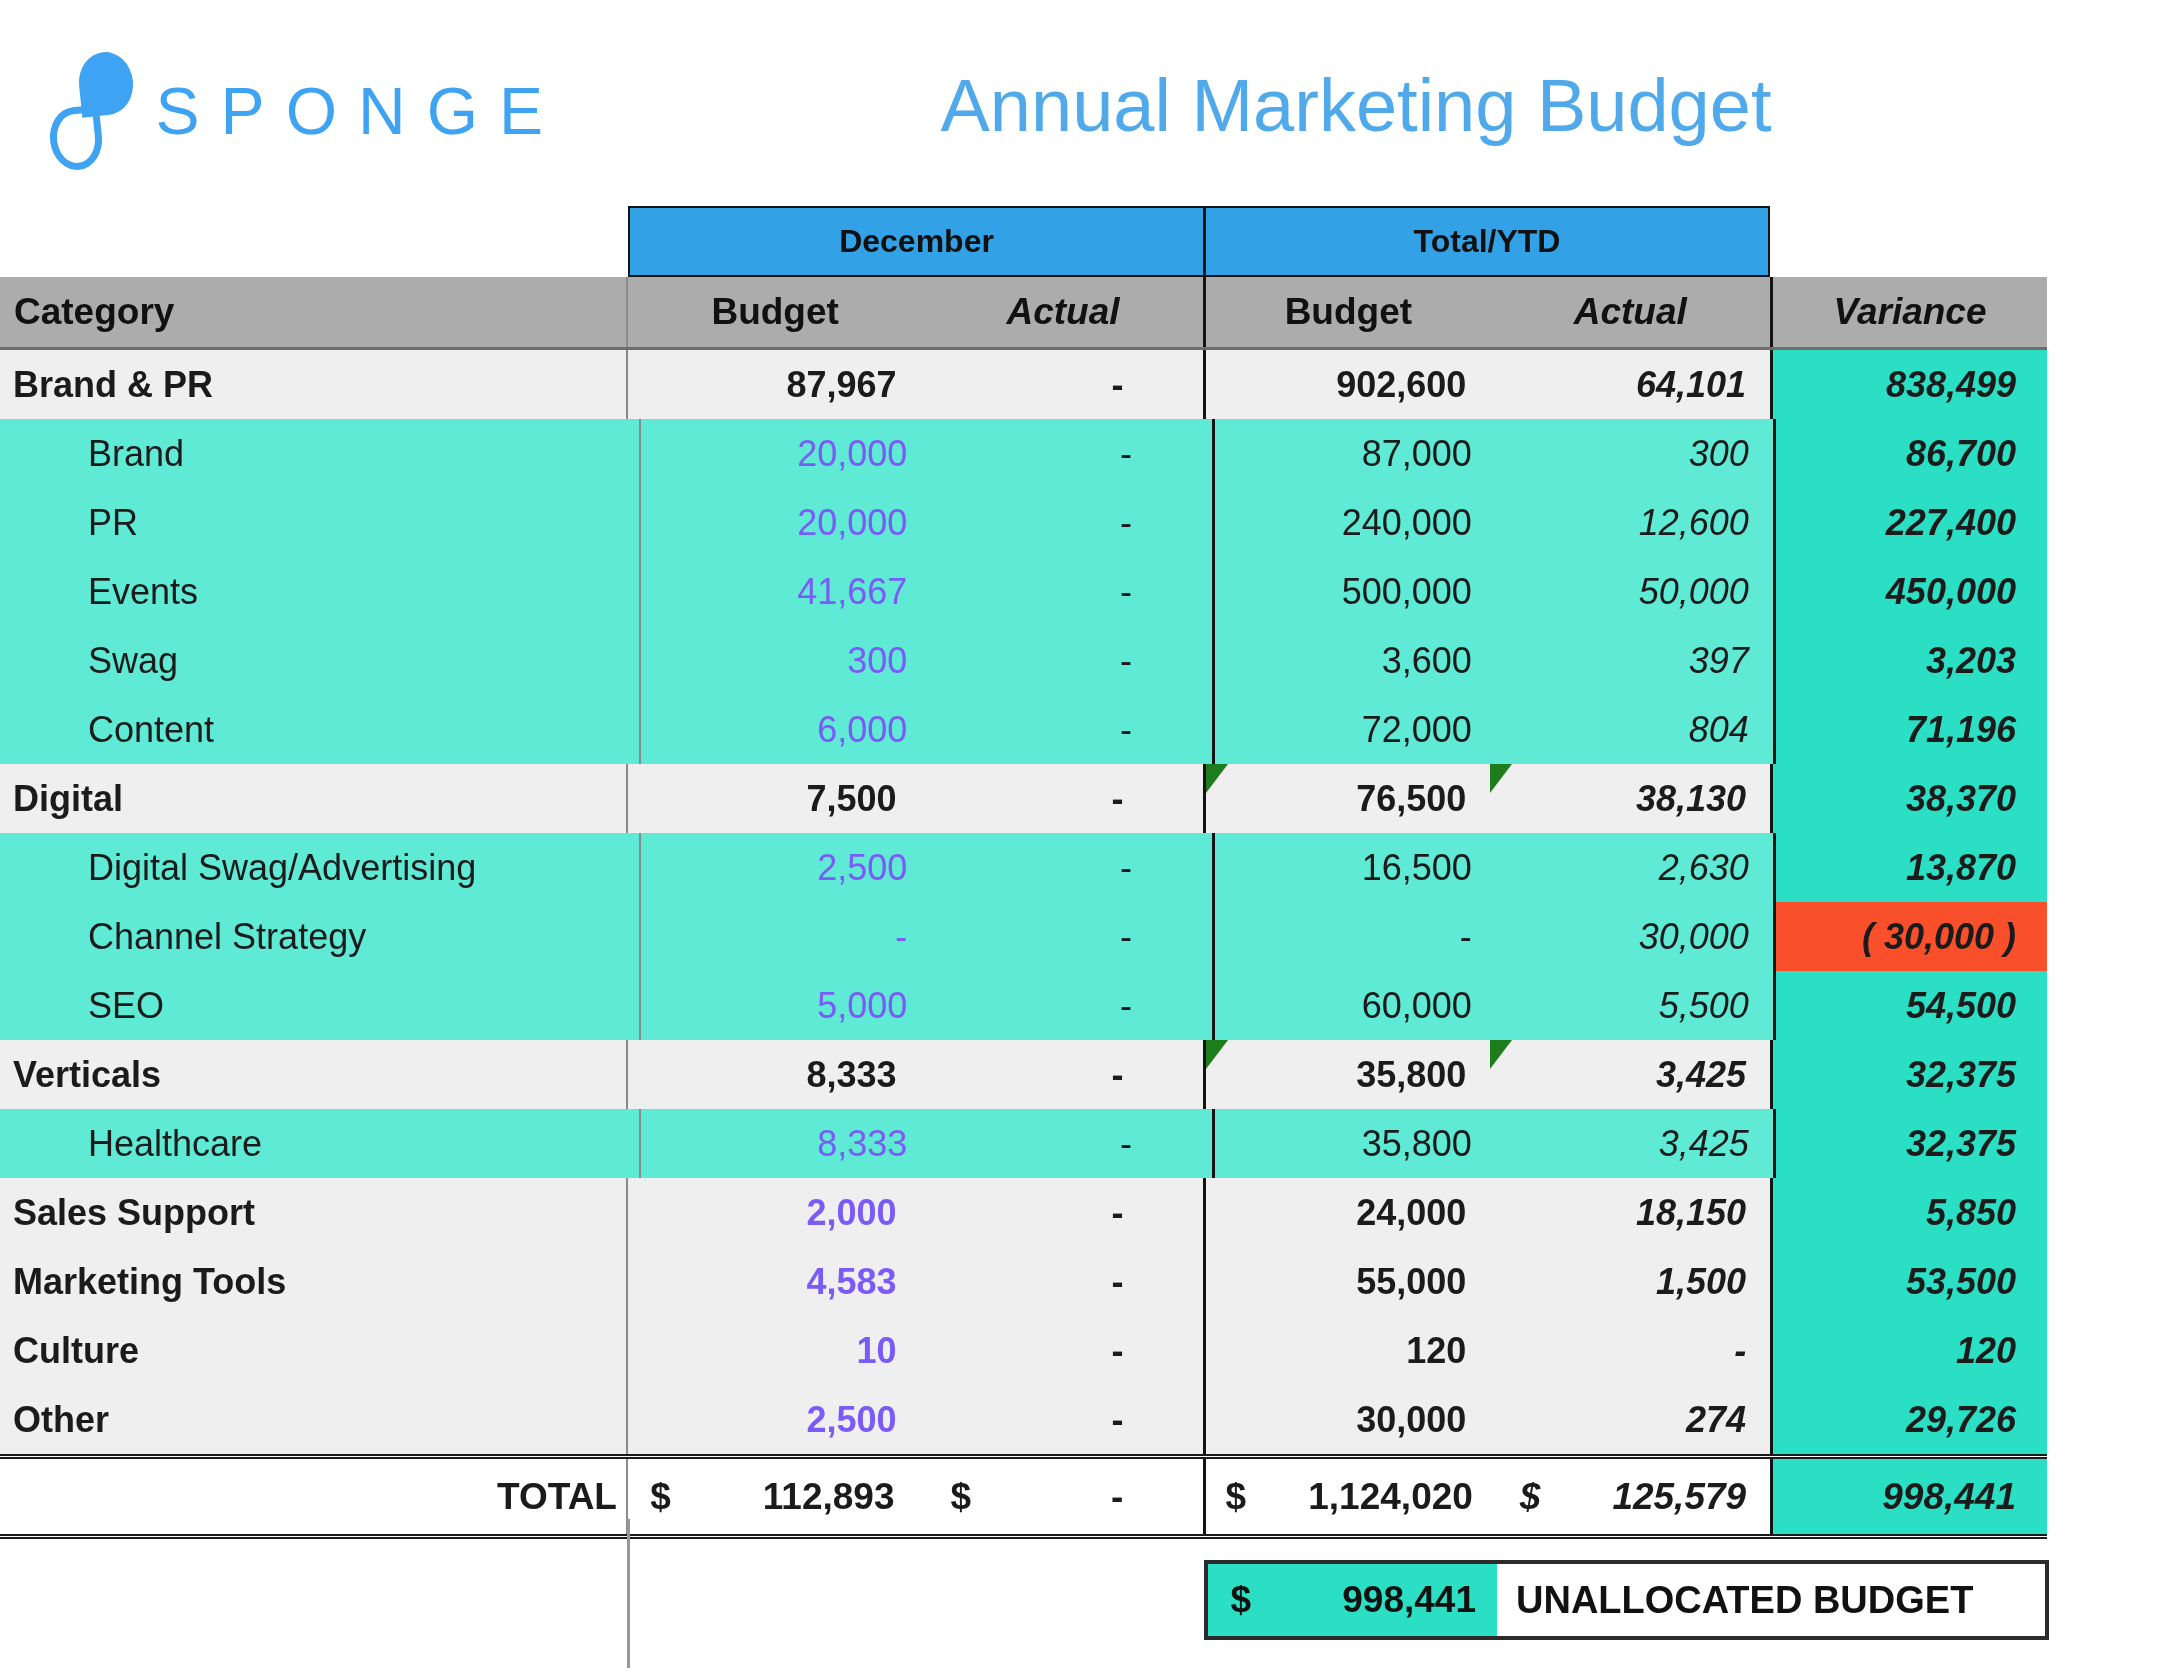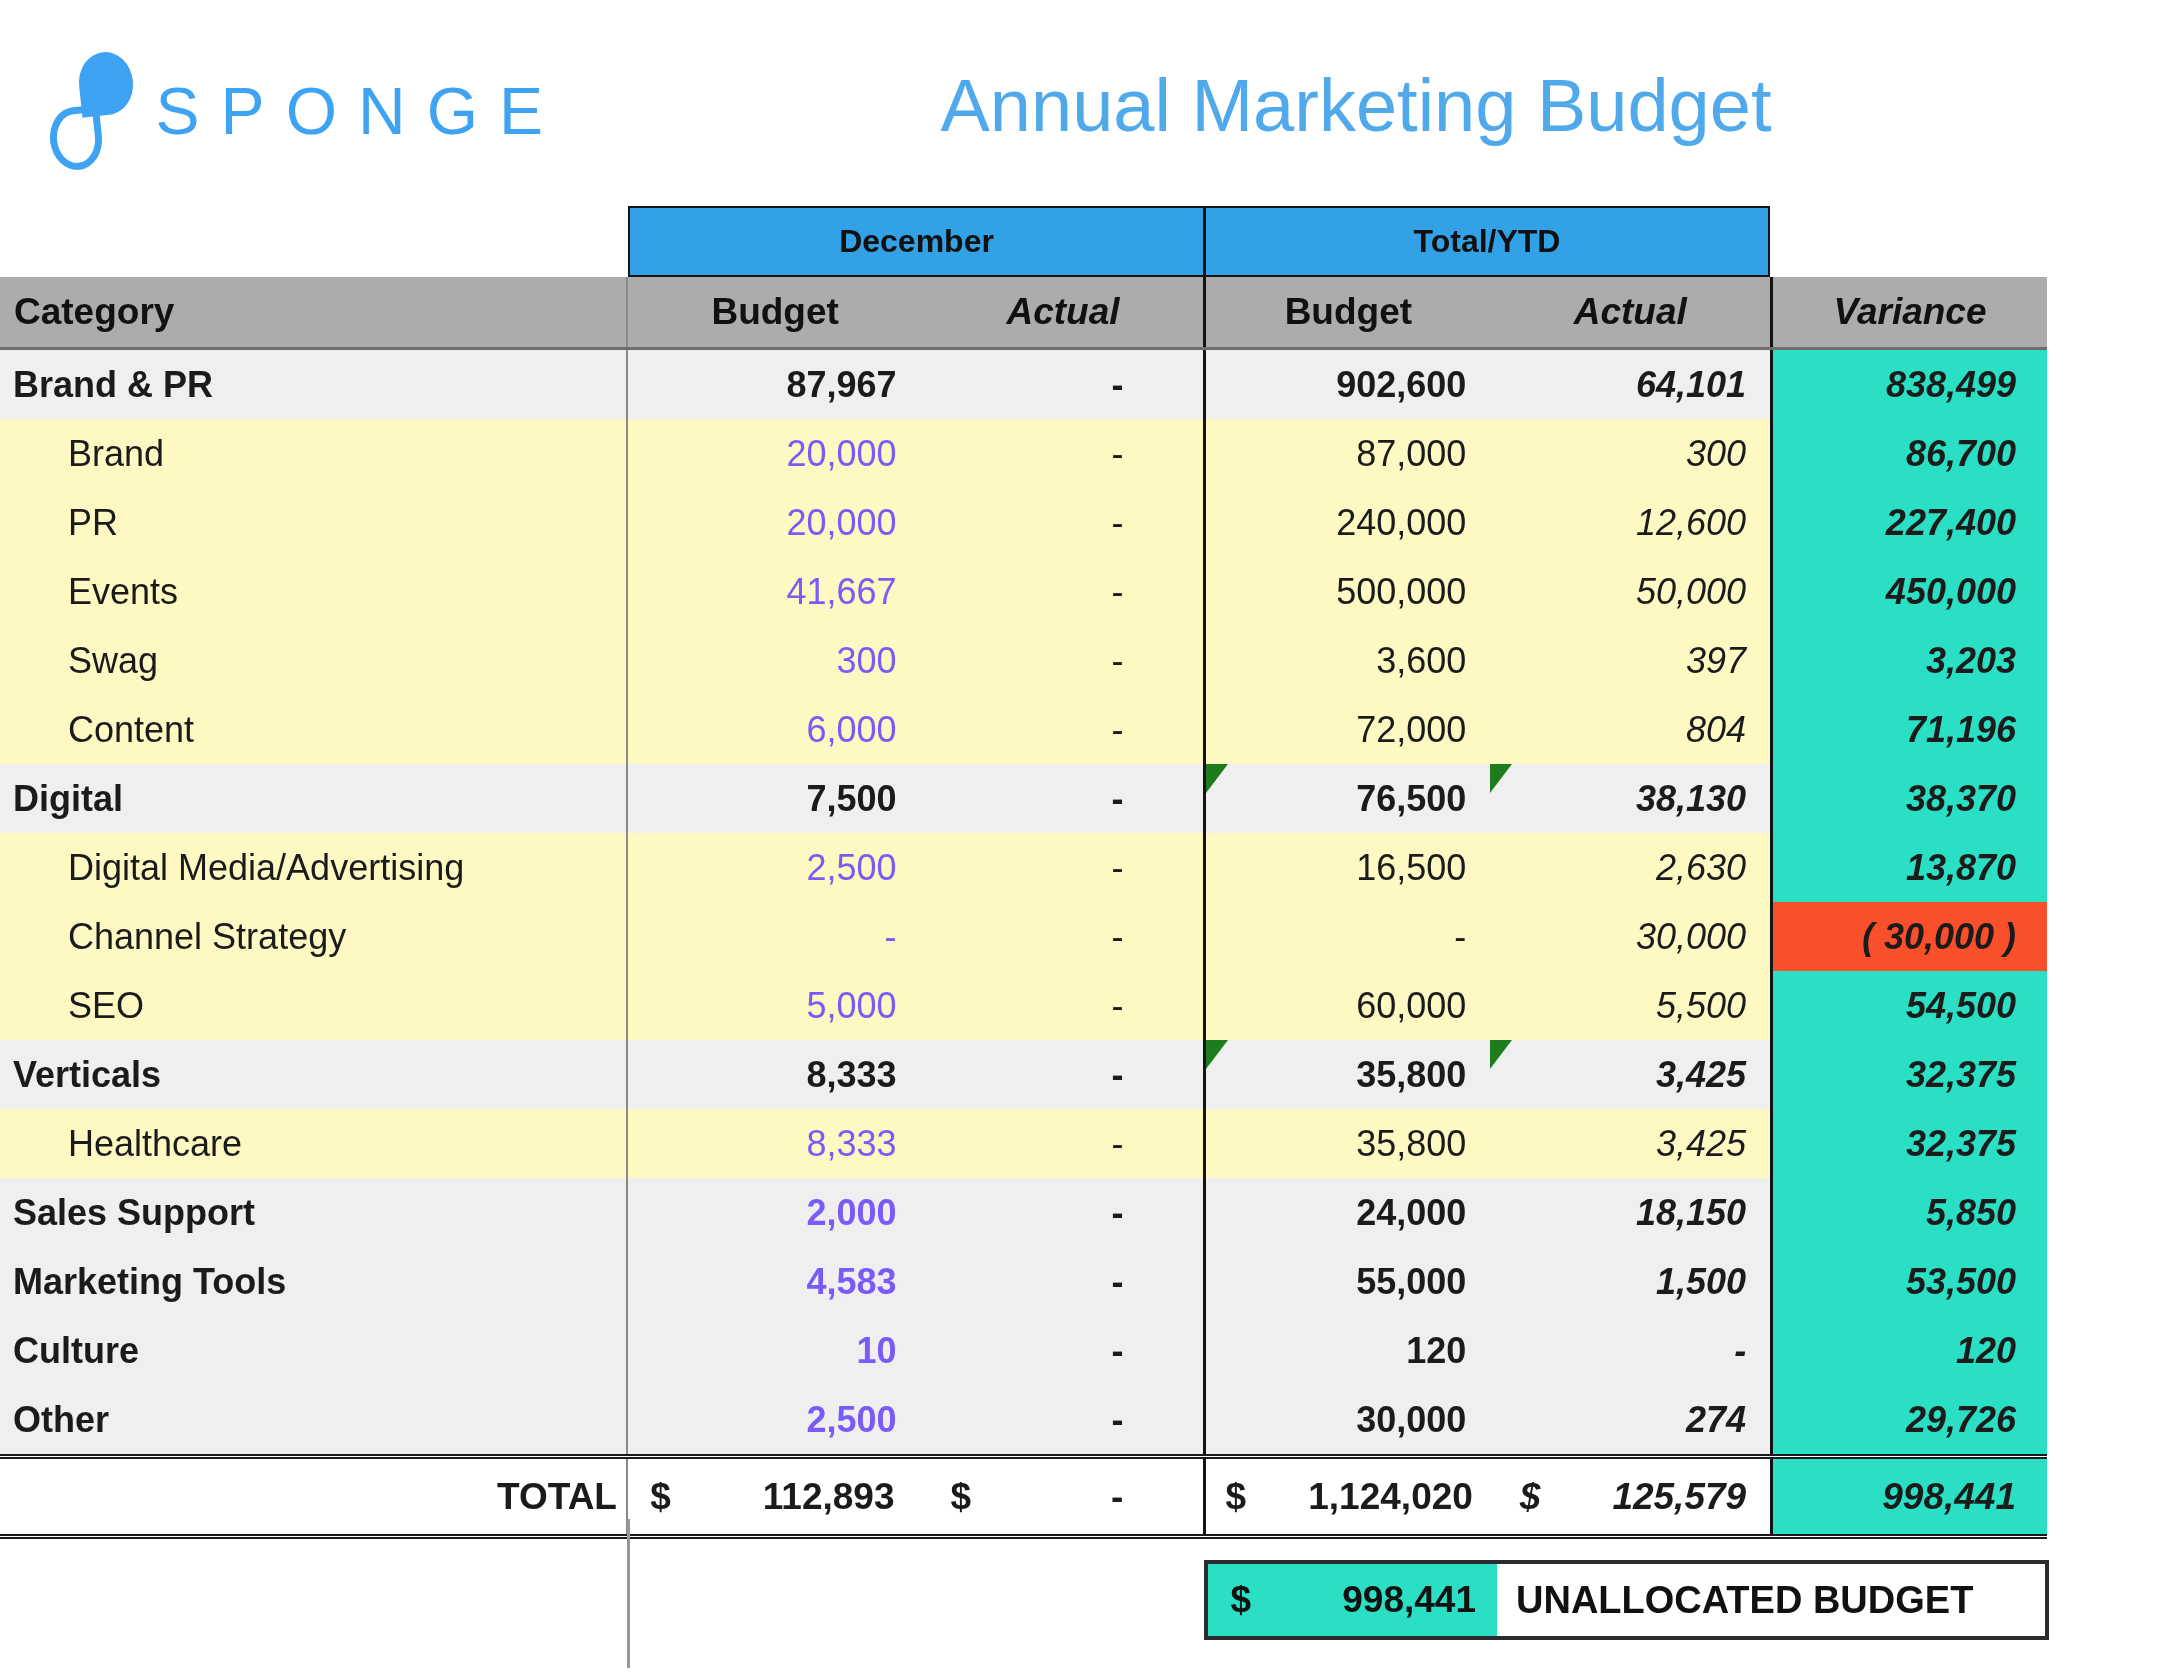--- a/index.html
+++ b/index.html
@@ -41,21 +41,21 @@
   .gray-row{display:flex;height:70px;background:#ACACAC;border-bottom:3.5px solid #6e6e6e;}
   .gh{display:flex;align-items:center;justify-content:center;font-size:37px;font-weight:bold;color:#111;}
   .gh.left{justify-content:flex-start;padding-left:14px;}
   .it{font-style:italic;}
   .gridR{border-right:2.6px solid #8a8a8a;}
   .bl{border-left:3.5px solid #141414;}
 
   
   .row{display:flex;height:69px;}
   .row.group{background:#EFEFEF;font-weight:bold;}
-  .row.child{background:#fef9c3;font-weight:normal;}
+  .row.child{background:#5eead4;font-weight:normal;padding-left:20px;}
   .cell{display:flex;align-items:center;font-size:36px;position:relative;}
   .cell.cat{justify-content:flex-start;padding-left:13px;}
   .cell.cat.ind{padding-left:68px;}
   .cell.num{justify-content:flex-end;}
   .c1.num{padding-right:26px;}
   .c2.num{padding-right:80px;}
   .c3.num{padding-right:24px;}
   .c4.num{padding-right:24px;}
   .c5.num{padding-right:31px;}
   .purple{color:#7B5BF7;}
@@ -173,21 +173,21 @@
         </div>
         <div class="row group">
           <div class="cell c0 cat gridR">Digital</div>
           <div class="cell c1 num">7,500</div>
           <div class="cell c2 num">-</div>
           <div class="cell c3 num bl">76,500<span class="flag"></span></div>
           <div class="cell c4 num it">38,130<span class="flag"></span></div>
           <div class="cell c5 num it bl teal vb">38,370</div>
         </div>
         <div class="row child">
-          <div class="cell c0 cat gridR ind">Digital Media/Advertising</div>
+          <div class="cell c0 cat gridR ind">Digital Swag/Advertising</div>
           <div class="cell c1 num purple">2,500</div>
           <div class="cell c2 num">-</div>
           <div class="cell c3 num bl">16,500</div>
           <div class="cell c4 num it">2,630</div>
           <div class="cell c5 num it bl teal vn">13,870</div>
         </div>
         <div class="row child">
           <div class="cell c0 cat gridR ind">Channel Strategy</div>
           <div class="cell c1 num purple">-</div>
           <div class="cell c2 num">-</div>

